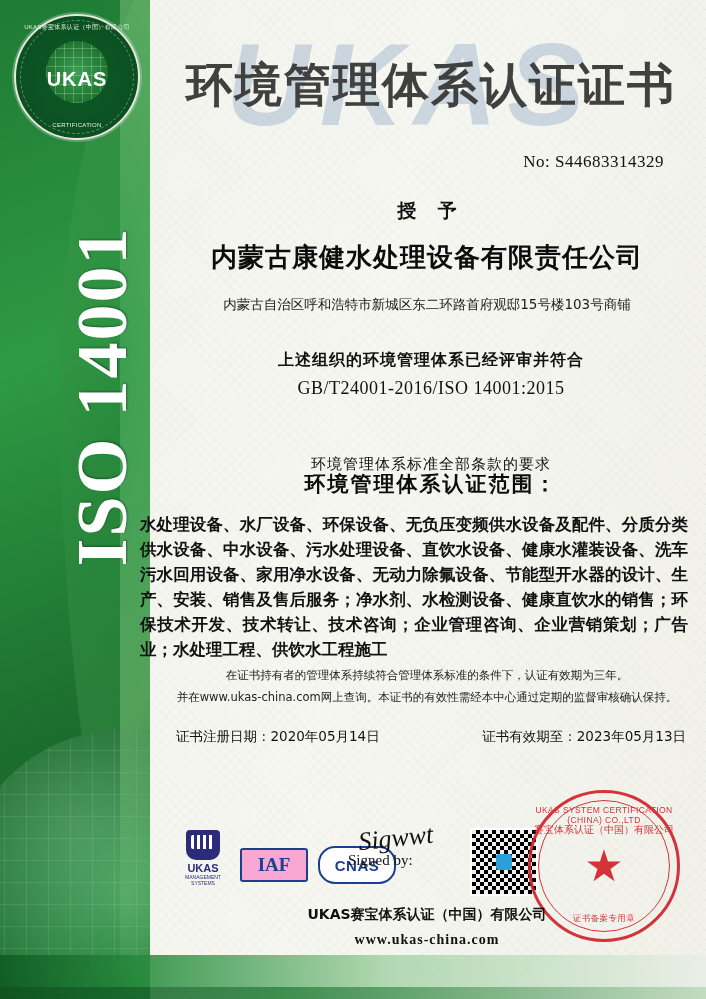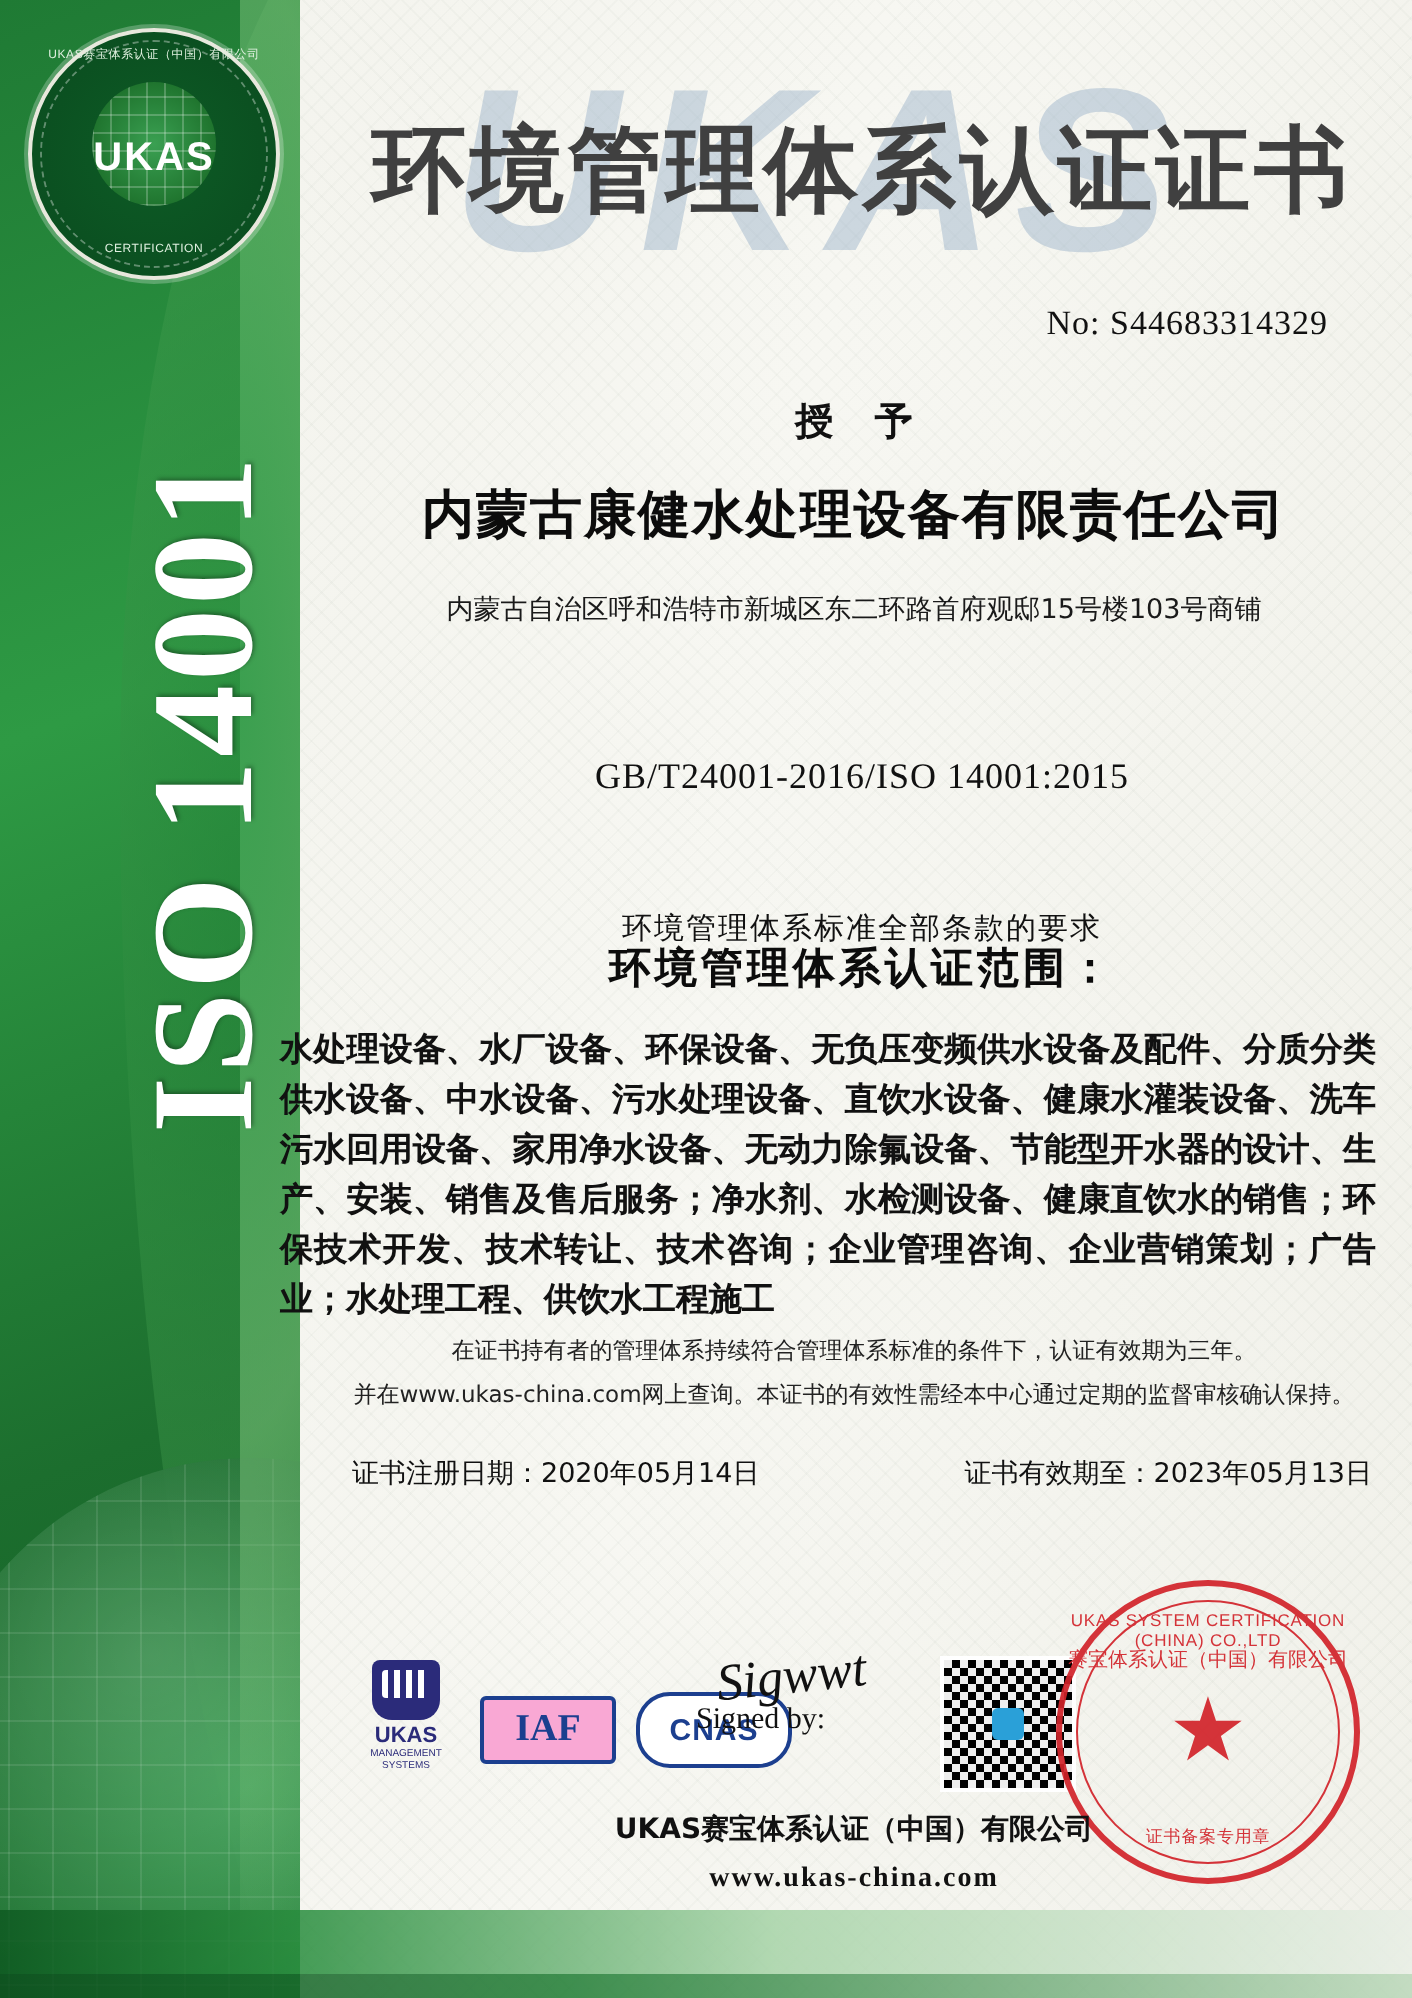--- a/index.html
+++ b/index.html
@@ -176,21 +176,21 @@
     font-family: "Liberation Serif", serif;
     font-size: 17px;
     color: #111;
     letter-spacing: .5px;
   }
   .granted {
     position: absolute;
     left: 176px; top: 198px;
     width: 510px;
     text-align: center;
-    font-family: Liberation Serif, serif;
+    font-family: Liberation Sans, sans-serif;
     font-weight: bold;
     font-size: 19px;
     letter-spacing: 8px;
     color: #111;
   }
   .company {
     position: absolute;
     left: 160px; top: 240px;
     width: 534px;
     text-align: center;
@@ -449,20 +449,21 @@
   </div>
 
   <div class="watermark">UKAS</div>
 
   <div class="title-cn">环境管理体系认证证书</div>
   <div class="cert-no">No: S44683314329</div>
   <div class="granted">授 予</div>
   <div class="company">内蒙古康健水处理设备有限责任公司</div>
   <div class="address">内蒙古自治区呼和浩特市新城区东二环路首府观邸15号楼103号商铺</div>
 
+  <div class="stmt stmt1">上述组织的环境管理体系已经评审并符合</div>
   <div class="stmt stmt2">GB/T24001-2016/ISO 14001:2015</div>
   <div class="stmt stmt3">环境管理体系标准全部条款的要求</div>
 
   <div class="scope-title">环境管理体系认证范围：</div>
   <div class="scope-body">水处理设备、水厂设备、环保设备、无负压变频供水设备及配件、分质分类供水设备、中水设备、污水处理设备、直饮水设备、健康水灌装设备、洗车污水回用设备、家用净水设备、无动力除氟设备、节能型开水器的设计、生产、安装、销售及售后服务；净水剂、水检测设备、健康直饮水的销售；环保技术开发、技术转让、技术咨询；企业管理咨询、企业营销策划；广告业；水处理工程、供饮水工程施工</div>
 
   <div class="note note1">在证书持有者的管理体系持续符合管理体系标准的条件下，认证有效期为三年。</div>
   <div class="note note2">并在www.ukas-china.com网上查询。本证书的有效性需经本中心通过定期的监督审核确认保持。</div>
 
   <div class="dates">

